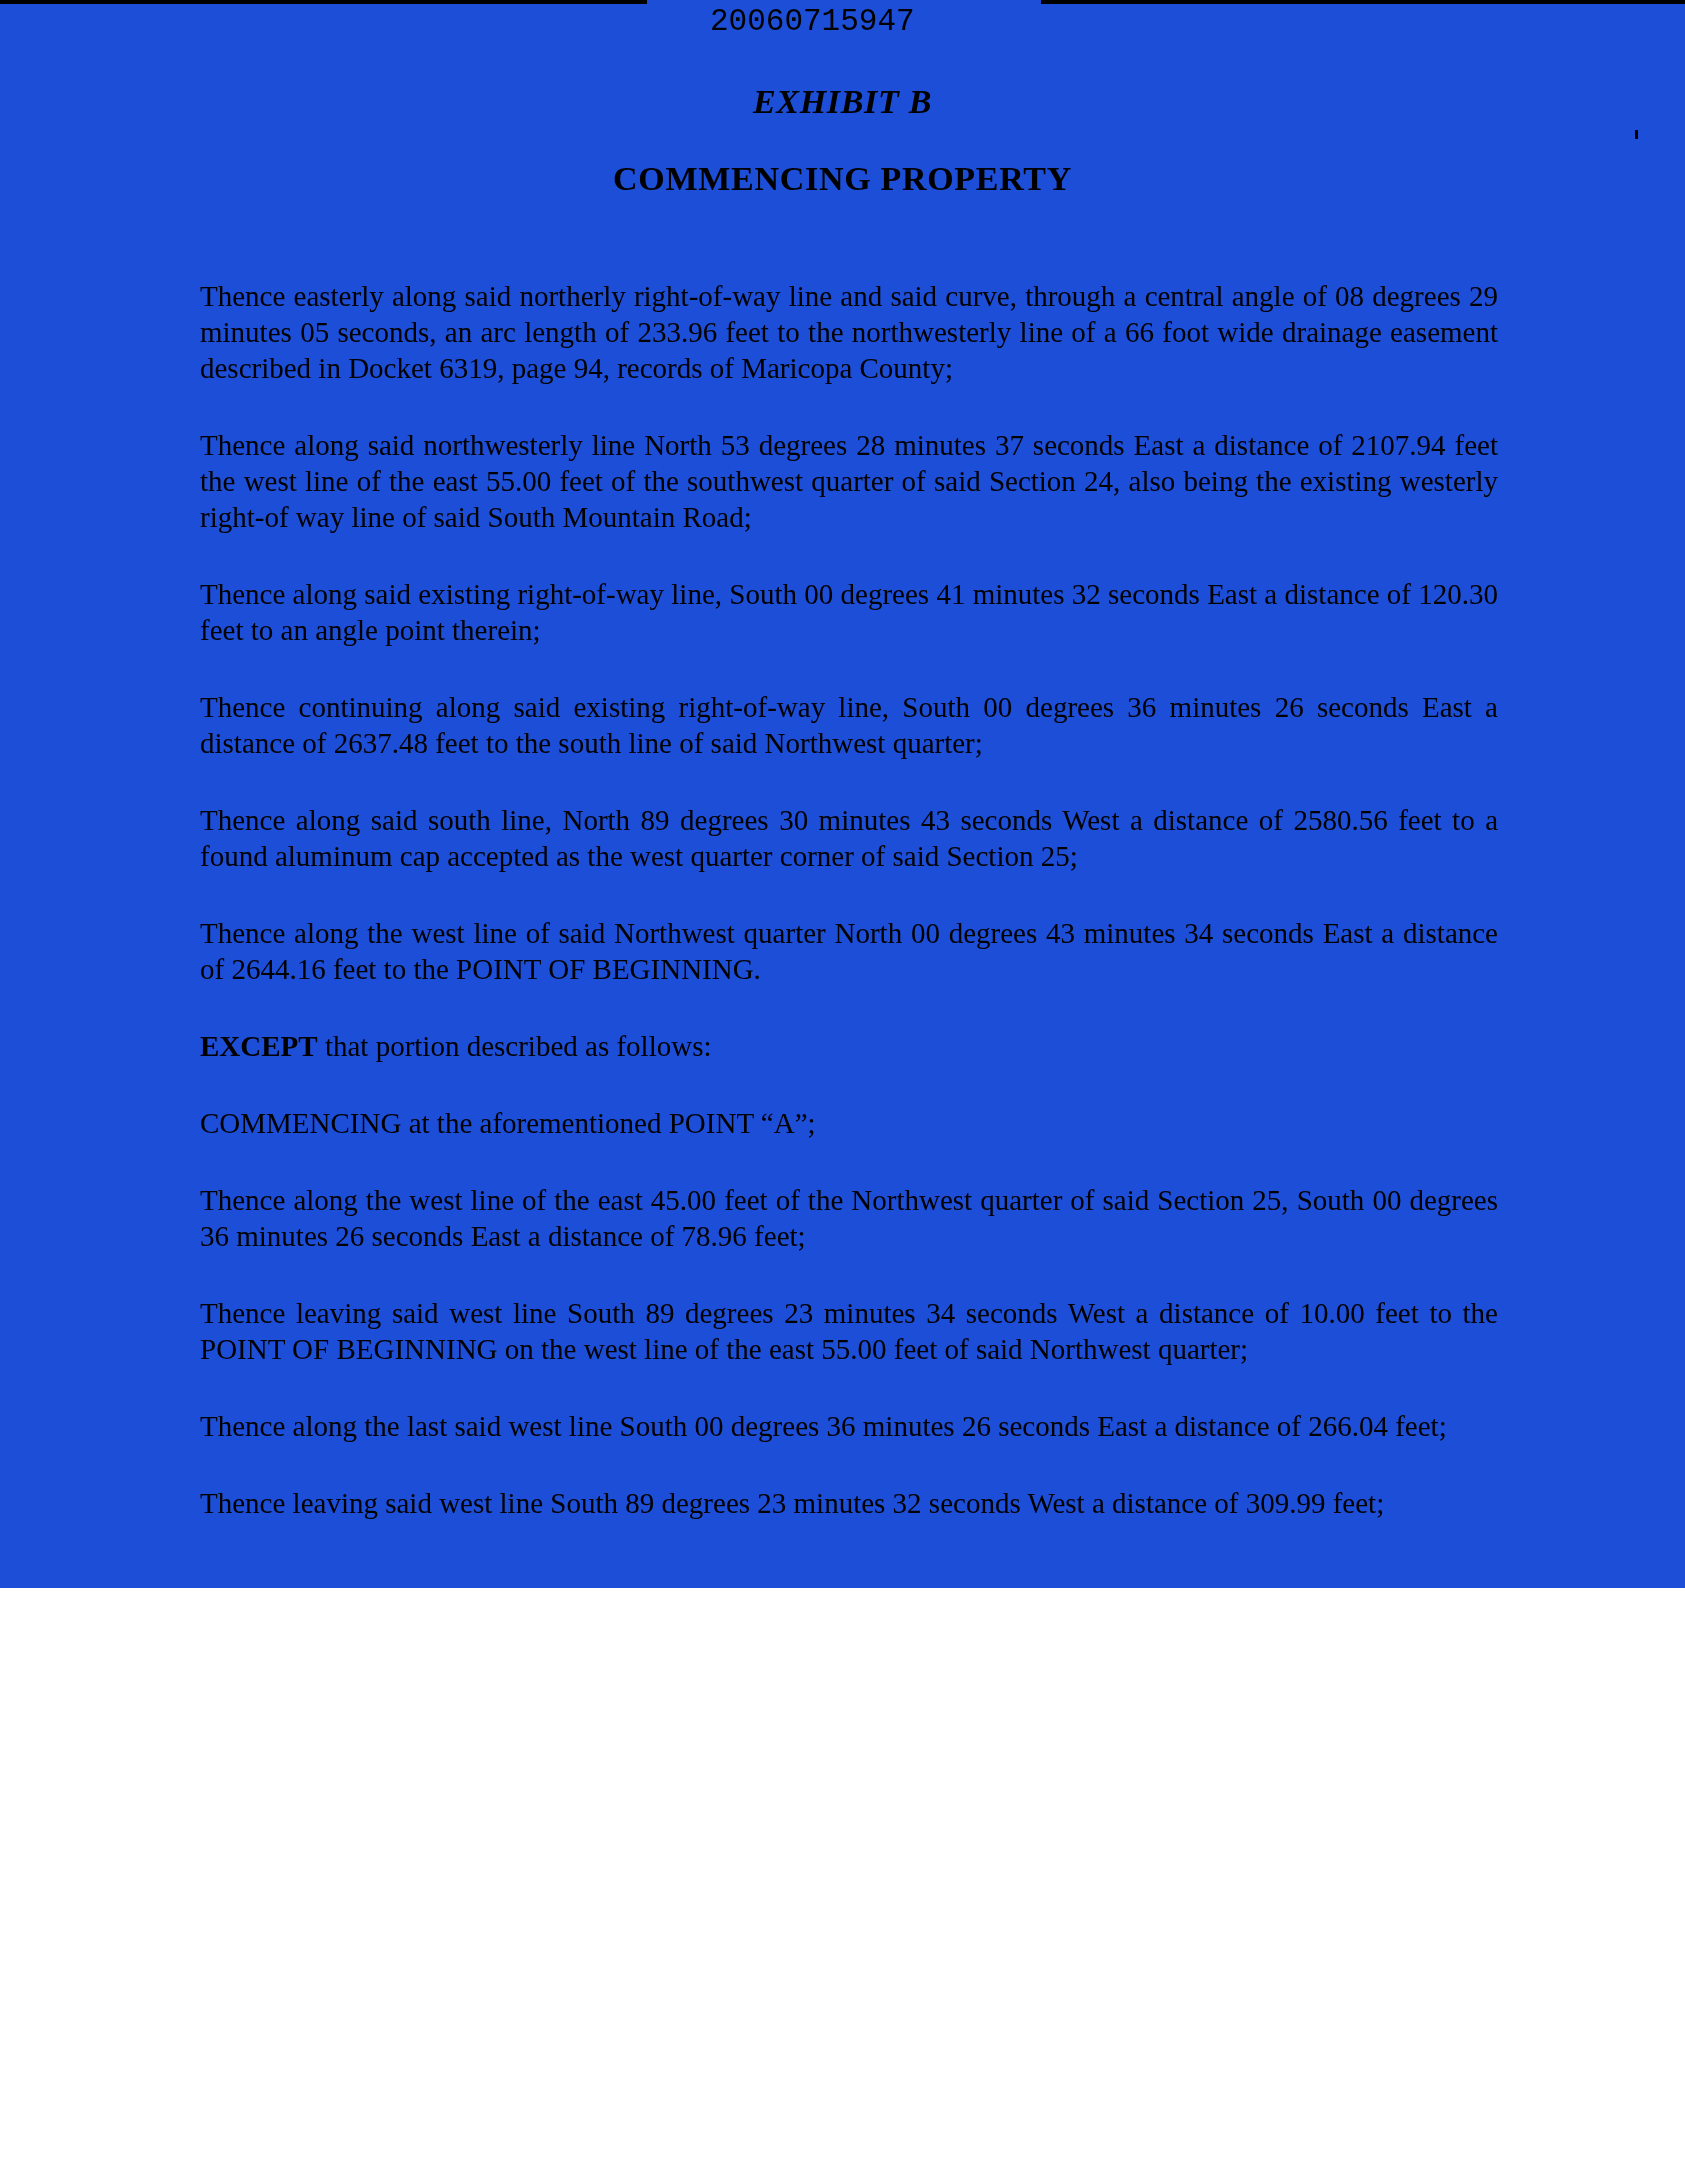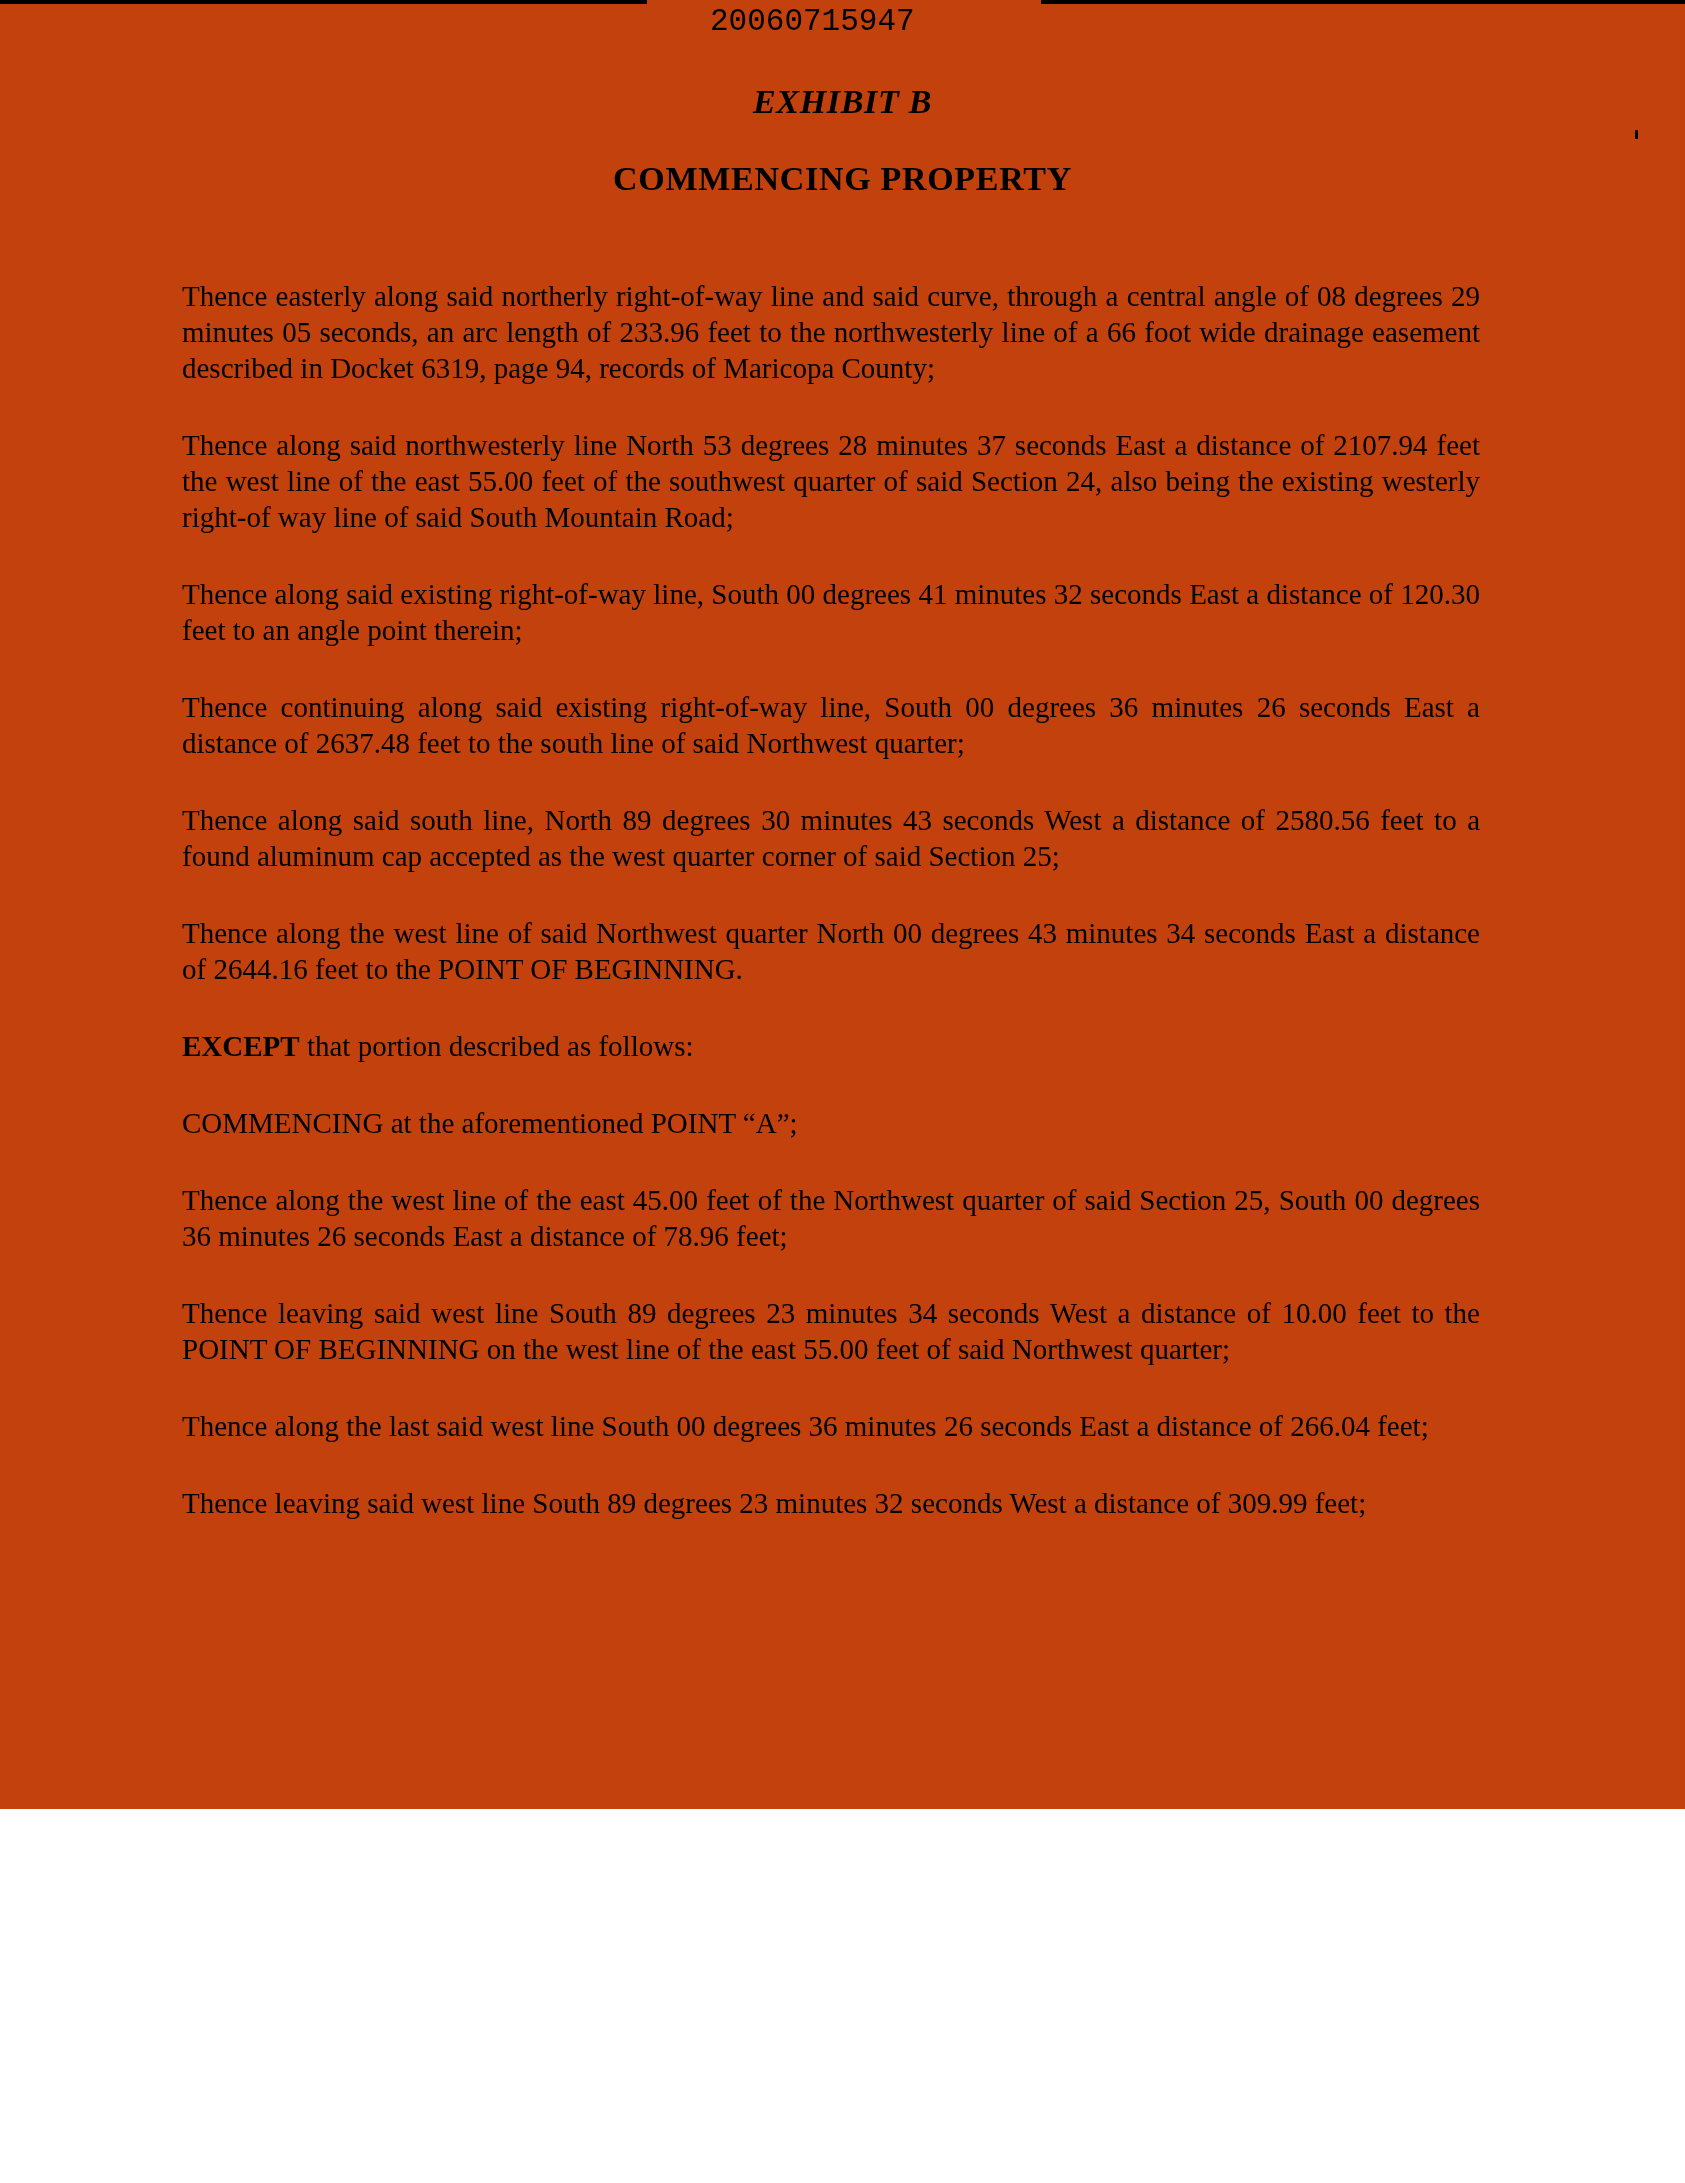--- a/index.html
+++ b/index.html
@@ -3,22 +3,22 @@
 <meta charset="utf-8">
 <style>
   html, body {
     margin: 0;
     padding: 0;
     background: #ffffff;
   }
   .page {
     position: relative;
     width: 1685px;
-    height: 1809px;
-    background: #c2410c;
+    height: 1588px;
+    background: #1d4ed8;
     color: #000000;
     font-family: "Liberation Serif", serif;
     overflow: hidden;
   }
   .rule {
     position: absolute;
     top: 0;
     height: 4px;
     background: #000000;
   }
@@ -41,21 +41,21 @@
     text-align: center;
     font-size: 34px;
     font-weight: 700;
     letter-spacing: 0.7px;
   }
   .title    { top: 83px; font-style: italic; }
   .subtitle { top: 160px; }
 
   .legal {
     position: absolute;
-    left: 182px;
+    left: 200px;
     top: 278px;
     width: 1298px;
     font-size: 29px;
     line-height: 36px;
     text-align: justify;
   }
   .legal p { margin: 0 0 41px 0; }
   .lead { font-weight: 700; }
 
   .speck {

